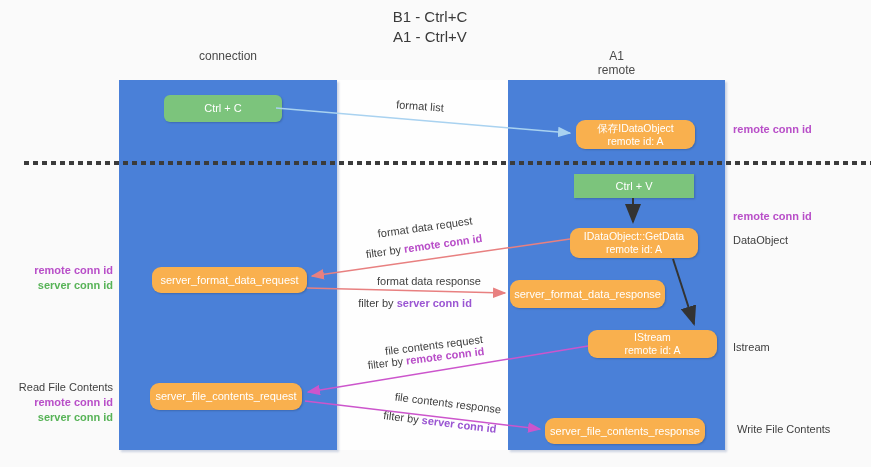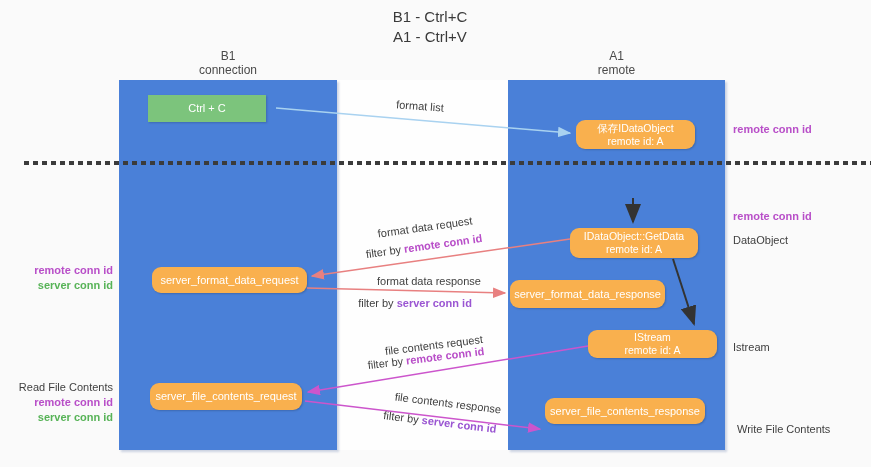--- a/index.html
+++ b/index.html
@@ -42,43 +42,45 @@
 <body>
 
 <div id="canvas">
 
   <div class="abs title">
     <div>B1 - Ctrl+C</div>
     <div>A1 - Ctrl+V</div>
   </div>
 
   <div class="abs lane-header" style="left:119px;width:218px;">
-    <div>B1</div>
     <div>connection</div>
   </div>
   <div class="abs lane-header" style="left:508px;width:217px;">
     <div>A1</div>
     <div>remote</div>
   </div>
 
   <div class="abs mid-strip"></div>
   <div class="abs lane" style="left:119px;"></div>
   <div class="abs lane" style="left:508px;width:217px;"></div>
 
   <div class="abs dash-line"></div>
 
-  <div class="abs node green" style="left:148px;top:95px;width:118px;height:27px;">
+  <div class="abs node green" style="left:164px;top:95px;width:118px;height:27px;border-radius:6px;">
     <div>Ctrl + C</div>
   </div>
 
   <div class="abs node orange" style="left:576px;top:120px;width:119px;height:29px;">
     <div class="l2">保存IDataObject</div>
     <div class="l2">remote id: A</div>
   </div>
 
+  <div class="abs node green" style="left:574px;top:174px;width:120px;height:24px;">
+    <div>Ctrl + V</div>
+  </div>
 
   <div class="abs node orange" style="left:570px;top:228px;width:128px;height:30px;">
     <div class="l2">IDataObject::GetData</div>
     <div class="l2">remote id: A</div>
   </div>
 
   <div class="abs node orange" style="left:152px;top:267px;width:155px;height:26px;">
     <div>server_format_data_request</div>
   </div>
 
@@ -88,21 +90,21 @@
 
   <div class="abs node orange" style="left:588px;top:330px;width:129px;height:28px;">
     <div class="l2">IStream</div>
     <div class="l2">remote id: A</div>
   </div>
 
   <div class="abs node orange" style="left:150px;top:383px;width:152px;height:27px;">
     <div>server_file_contents_request</div>
   </div>
 
-  <div class="abs node orange" style="left:545px;top:398px;width:160px;height:26px;">
+  <div class="abs node orange" style="left:545px;top:418px;width:160px;height:26px;">
     <div>server_file_contents_response</div>
   </div>
 
   <svg class="abs arrows" width="871" height="467" viewBox="0 0 871 467">
     <defs>
       <marker id="m-blue" markerWidth="9" markerHeight="7" refX="8" refY="3.5" orient="auto">
         <path d="M0,0 L9,3.5 L0,7 Z" fill="#a9d2f0"></path>
       </marker>
       <marker id="m-black" markerWidth="10" markerHeight="8" refX="9" refY="4" orient="auto">
         <path d="M0,0 L10,4 L0,8 Z" fill="#333333"></path>

